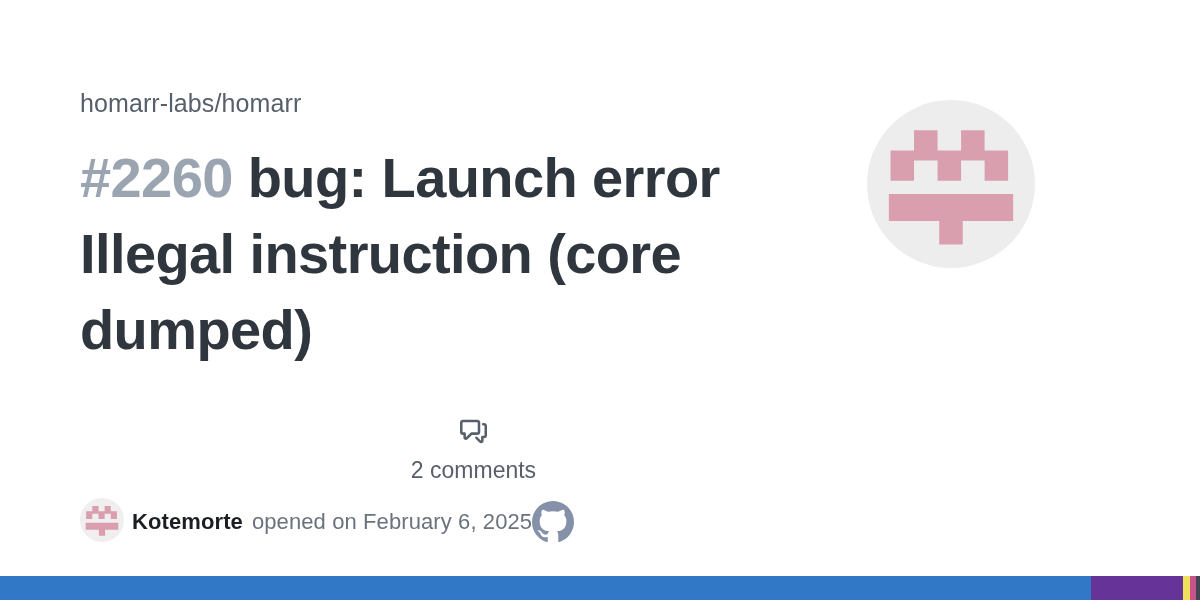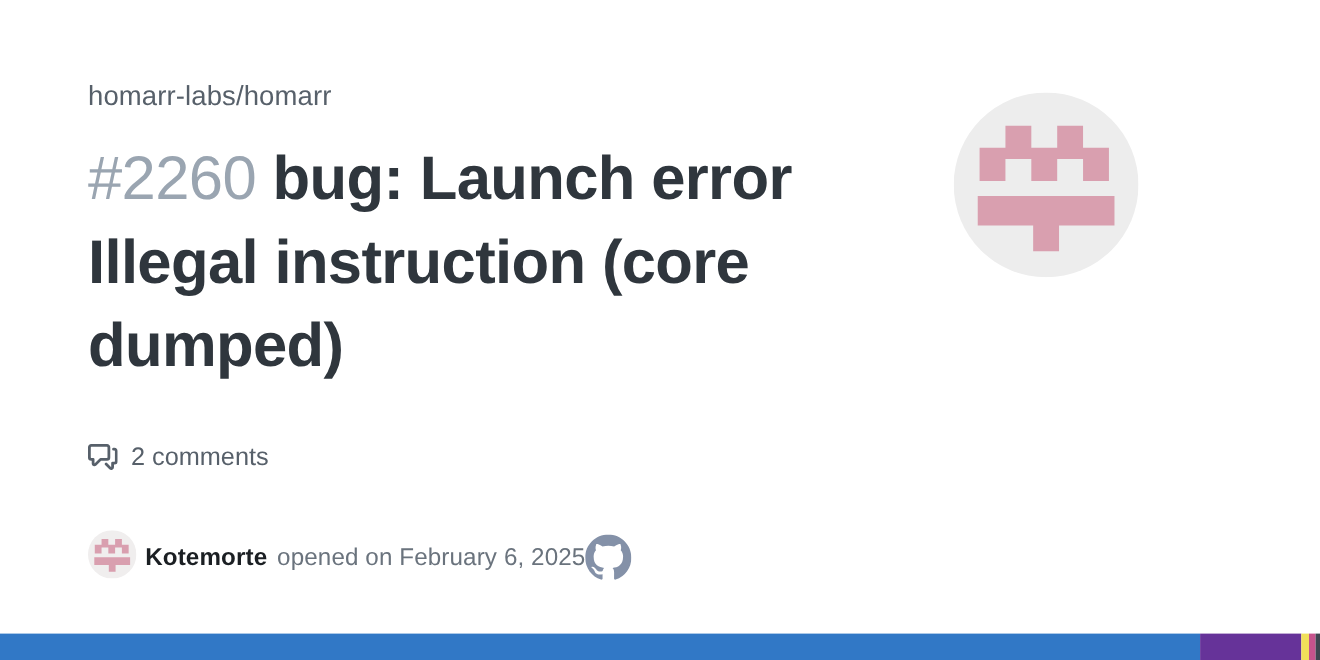--- a/index.html
+++ b/index.html
@@ -11,21 +11,21 @@
     height: 600px;
     background: #ffffff;
     font-family: "Liberation Sans", "DejaVu Sans", sans-serif;
     overflow: hidden;
     position: relative;
   }
 
   .card {
     position: absolute;
     left: 0;
-    top: 0;
+    top: 16px;
     width: 1115px;
     height: 576px;
     box-sizing: border-box;
     padding: 72px 80px 0 80px;
   }
 
   
   .header-row {
     display: flex;
     justify-content: space-between;
@@ -50,21 +50,21 @@
     font-size: 56px;
     line-height: 76px;
     font-weight: 700;
     color: #2f363d;
     letter-spacing: -0.6px;
     word-wrap: break-word;
   }
 
   .issue-number {
     color: #9aa5b1;
-    font-weight: 400;
+    font-weight: 700;
   }
 
   .issue-title-text {
     color: #2f363d;
     font-weight: 700;
   }
 
   
   .logo-big {
     width: 168px;
@@ -78,20 +78,21 @@
     height: 44px;
     flex: 0 0 auto;
   }
 
   
   .meta-row {
     margin-top: 50px;
     display: flex;
     align-items: center;
     gap: 12px;
+    flex-direction: column;
   }
 
   .comment-icon {
     width: 27px;
     height: 27px;
     display: block;
     color: #57606a;
   }
 
   .comment-count {

